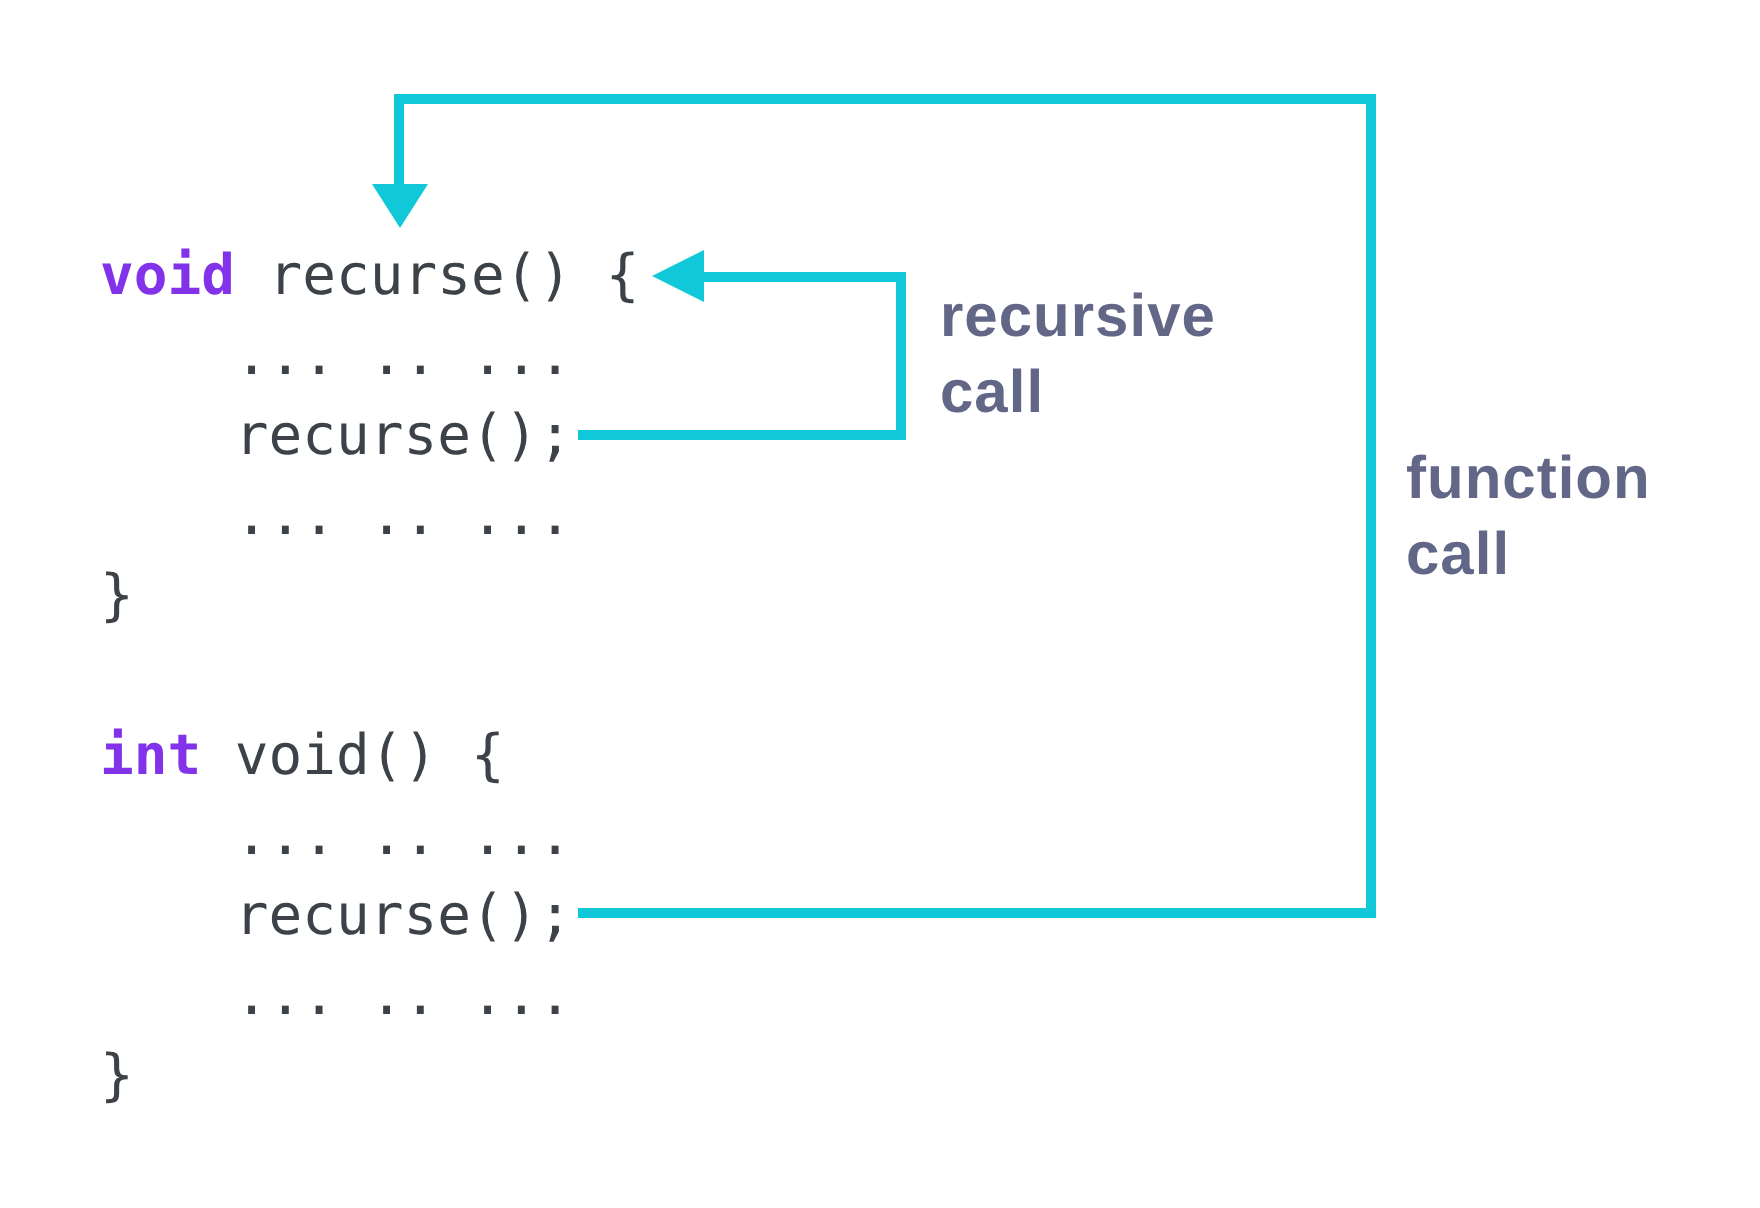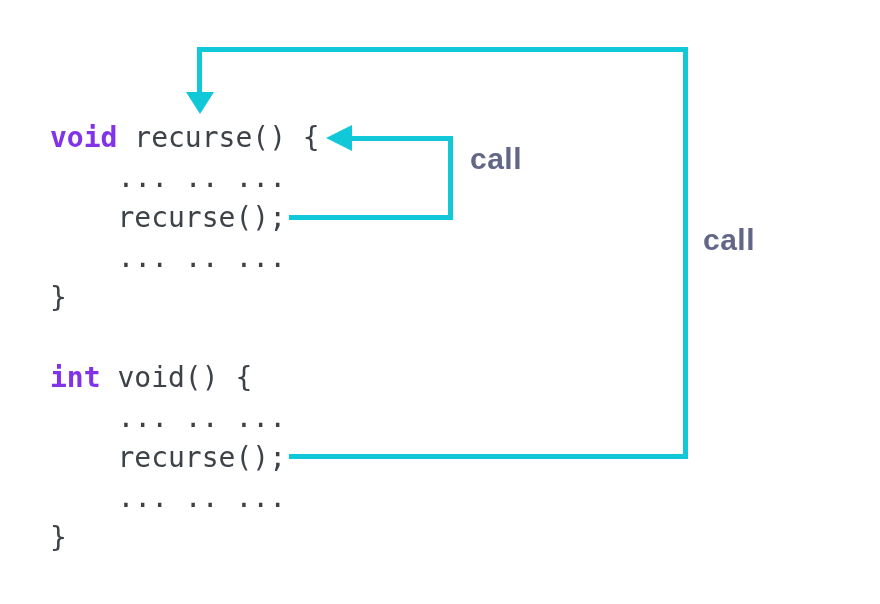--- a/index.html
+++ b/index.html
@@ -113,19 +113,21 @@
   </div>
 
   <div>
     <div class="seg rc-bottom"></div>
     <div class="seg rc-right"></div>
     <div class="seg rc-top"></div>
     <div class="head head-left"></div>
   </div>
 
   <div class="label label-recursive">
+    <div>recursive</div>
     <div>call</div>
   </div>
   <div class="label label-function">
+    <div>function</div>
     <div>call</div>
   </div>
 
 </div>
 
 </body></html>

